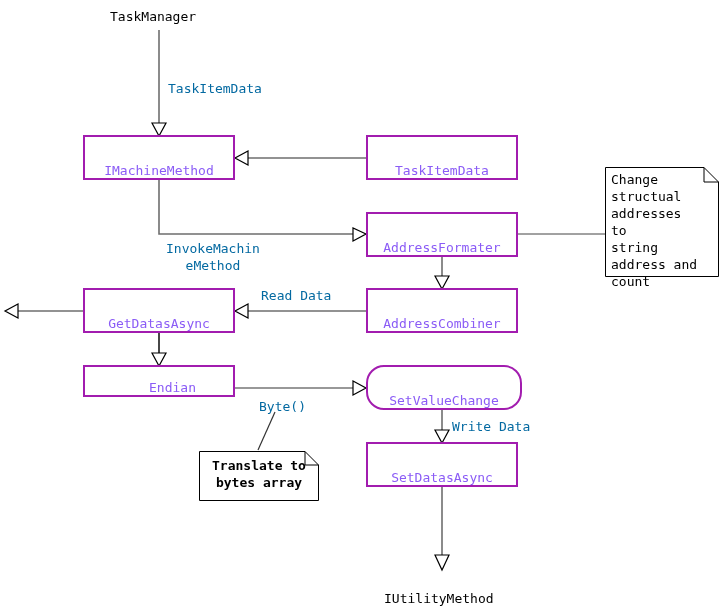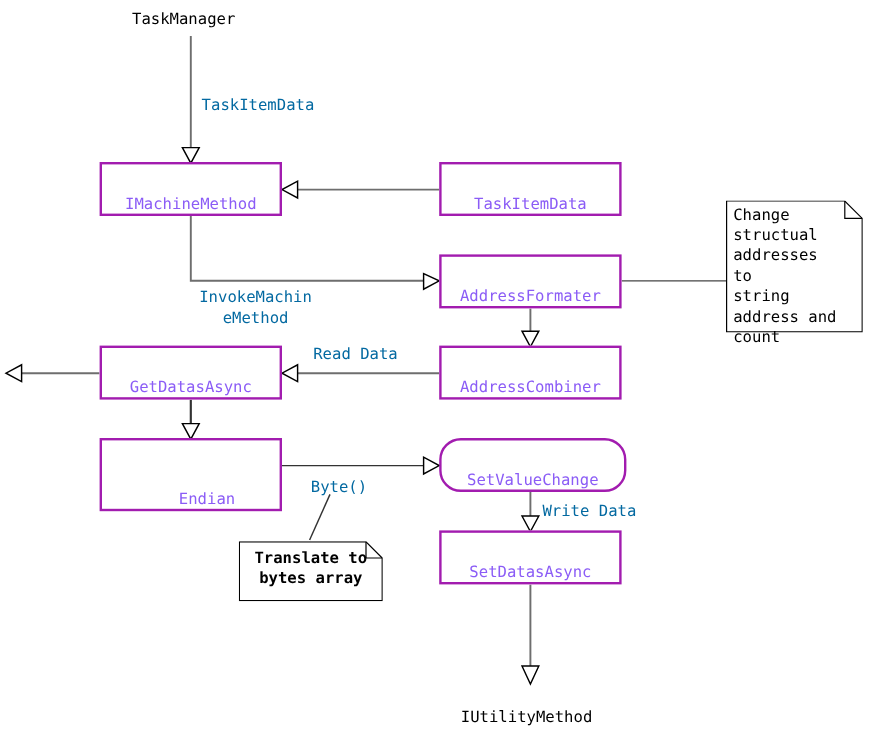--- a/index.html
+++ b/index.html
@@ -149,21 +149,21 @@
   </div>
 
   <div class="node" style="left:366px; top:288px; width:152px; height:45px;">
     <span>AddressCombiner</span>
   </div>
 
   <div class="node" style="left:83px; top:288px; width:152px; height:45px;">
     <span>GetDatasAsync</span>
   </div>
 
-  <div class="node" style="left:83px; top:365px; width:152px; height:61px;padding-left:27px;">
+  <div class="node" style="left:83px; top:365px; width:152px; height:32px;padding-left:27px;">
     <span>Endian</span>
   </div>
 
   <div class="node" style="left:366px; top:365px; width:156px; height:45px;border-radius:18px;">
     <span>SetValueChange</span>
   </div>
 
   <div class="node" style="left:366px; top:442px; width:152px; height:45px;">
     <span>SetDatasAsync</span>
   </div>

